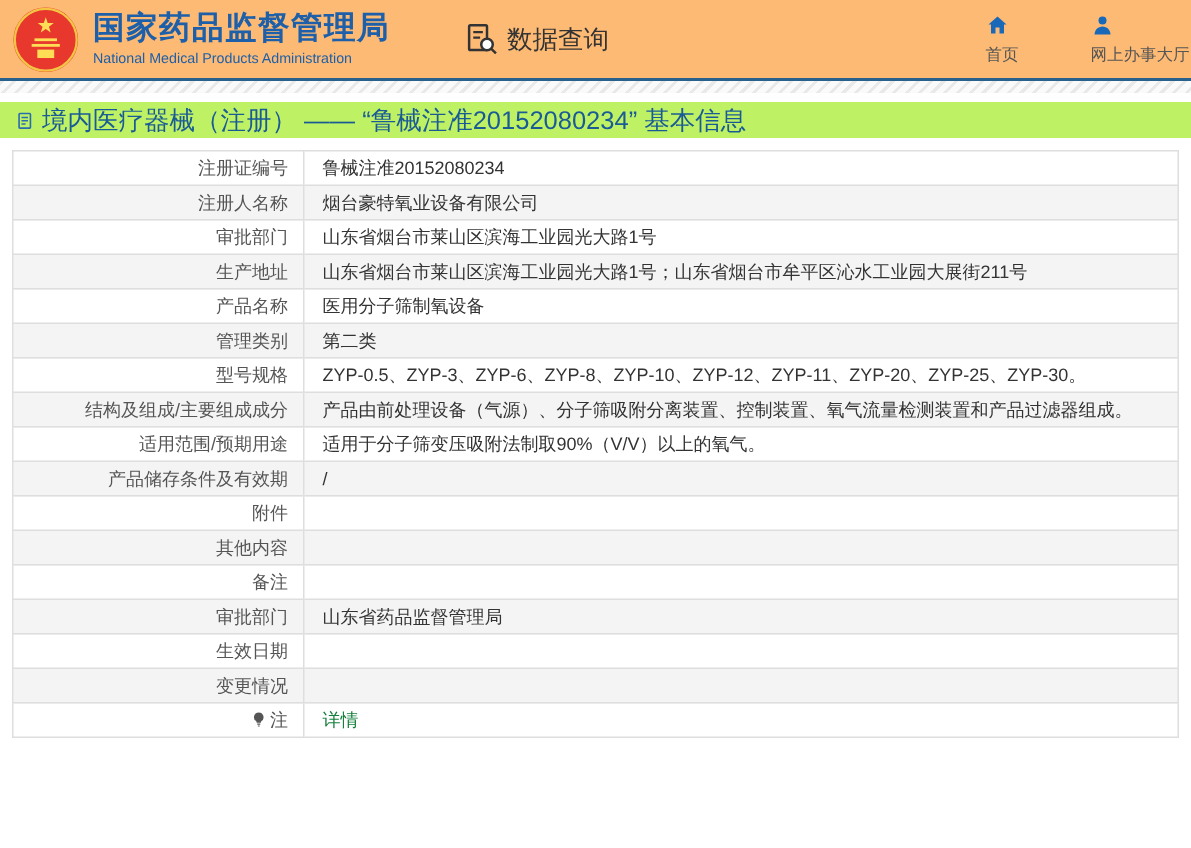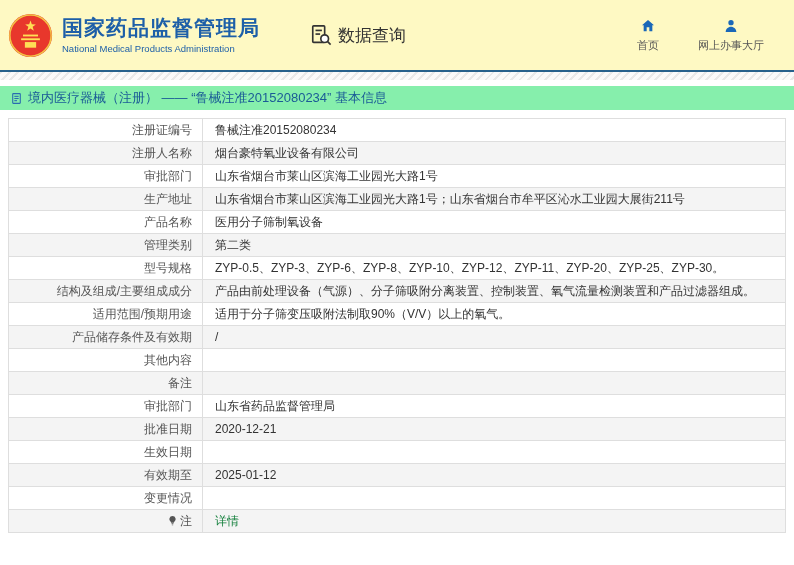--- a/index.html
+++ b/index.html
@@ -6,54 +6,54 @@
   html, body { margin: 0; padding: 0; }
   body {
     width: 794px; height: 565px; background: #fff;
     font-family: "Liberation Sans", sans-serif;
     overflow: hidden;
   }
 
   
   .site-header {
     display: flex; align-items: center;
-    height: 70px; padding: 0 30px 0 8px; background: #fef9c3;
+    height: 52px; padding: 0 1px 0 8px; background: #fdba74;
   }
   .brand { display: flex; align-items: center; gap: 9px; }
   .emblem { width: 45px; height: 45px; flex: 0 0 auto; }
   .brand-cn {
     font-size: 21px; font-weight: bold; color: #1d5fa8;
     letter-spacing: 1px; line-height: 1.15;
   }
   .brand-en { font-size: 9.5px; color: #1d5fa8; margin-top: 2px; }
 
   .section-title {
     display: flex; align-items: center; gap: 6px;
     margin-left: 50px; font-size: 17px; color: #333; cursor: pointer;
   }
 
   .header-nav { margin-left: auto; display: flex; gap: 30px; }
   .nav-item {
-    display: flex; flex-direction: column; align-items: center;
+    display: flex; flex-direction: column; align-items: flex-start;
     gap: 4px; font-size: 11px; color: #555; cursor: pointer; min-width: 40px;
   }
 
   
   .header-rule { height: 2px; background: #27618c; }
   .hatch-strip {
     height: 8px;
     background: repeating-linear-gradient(135deg,
       #e9e9e9 0, #e9e9e9 2px, #fafafa 2px, #fafafa 6px);
   }
 
   
   .breadcrumb {
-    margin-top: 6px; height: 24px; background: #86efac;
+    margin-top: 6px; height: 24px; background: #bef264;
     display: flex; align-items: center; gap: 5px;
-    padding-left: 10px; font-size: 13px; color: #1a5b96;
+    padding-left: 10px; font-size: 17px; color: #1a5b96;
   }
 
   
   .info-table {
     width: calc(100% - 16px); margin: 8px 8px 0 8px;
     border-collapse: collapse; font-size: 12px;
     border: 1px solid #c9c9c9;
   }
   .info-table tr { height: 23px; }
   .info-table tr:nth-child(even) { background: #f4f4f4; }
@@ -162,42 +162,38 @@
     </tr>
     <tr>
       <td class="cell-label">适用范围/预期用途</td>
       <td class="cell-value">适用于分子筛变压吸附法制取90%（V/V）以上的氧气。</td>
     </tr>
     <tr>
       <td class="cell-label">产品储存条件及有效期</td>
       <td class="cell-value">/</td>
     </tr>
     <tr>
+      <td class="cell-label">附件</td>
+      <td class="cell-value"></td>
+    </tr>
+    <tr>
       <td class="cell-label">其他内容</td>
       <td class="cell-value"></td>
     </tr>
     <tr>
       <td class="cell-label">备注</td>
       <td class="cell-value"></td>
     </tr>
     <tr>
       <td class="cell-label">审批部门</td>
       <td class="cell-value">山东省药品监督管理局</td>
     </tr>
     <tr>
-      <td class="cell-label">批准日期</td>
-      <td class="cell-value">2020-12-21</td>
-    </tr>
-    <tr>
       <td class="cell-label">生效日期</td>
       <td class="cell-value"></td>
-    </tr>
-    <tr>
-      <td class="cell-label">有效期至</td>
-      <td class="cell-value">2025-01-12</td>
     </tr>
     <tr>
       <td class="cell-label">变更情况</td>
       <td class="cell-value"></td>
     </tr>
     <tr>
       <td class="cell-label">
         <span class="bulb">
           <svg width="11" height="11" viewBox="0 0 24 24" fill="#555">
             <path d="M12 2a7 7 0 0 0-4 12.7c.6.5 1 1.3 1 2.3h6c0-1 .4-1.8 1-2.3A7 7 0 0 0 12 2z"></path>

